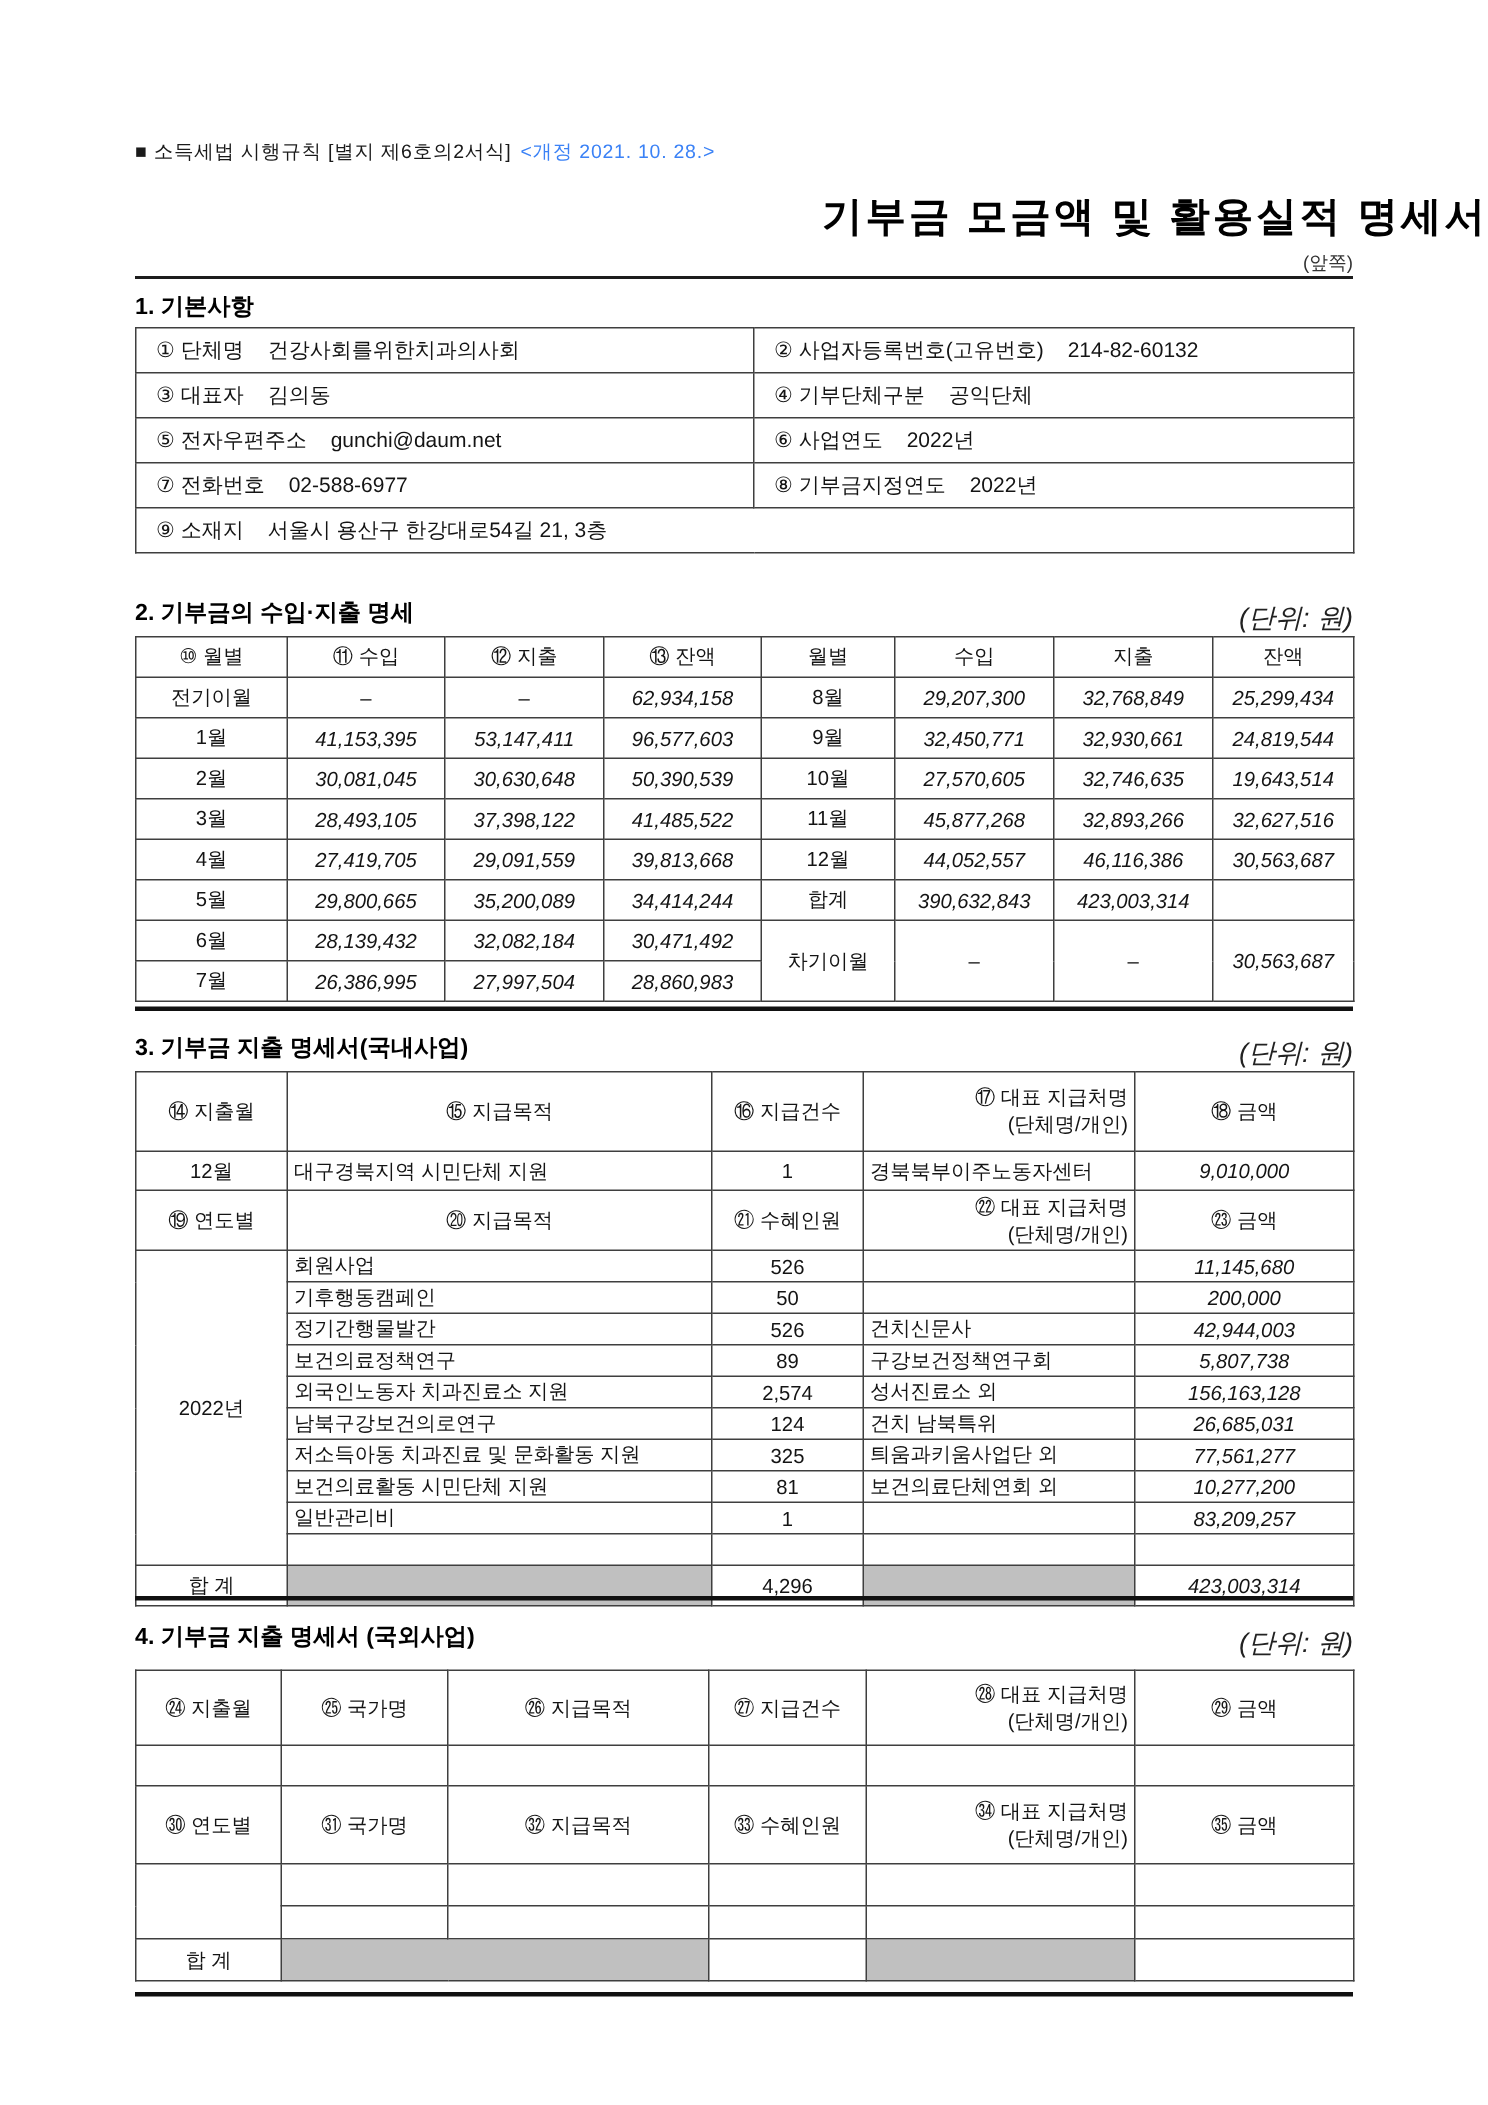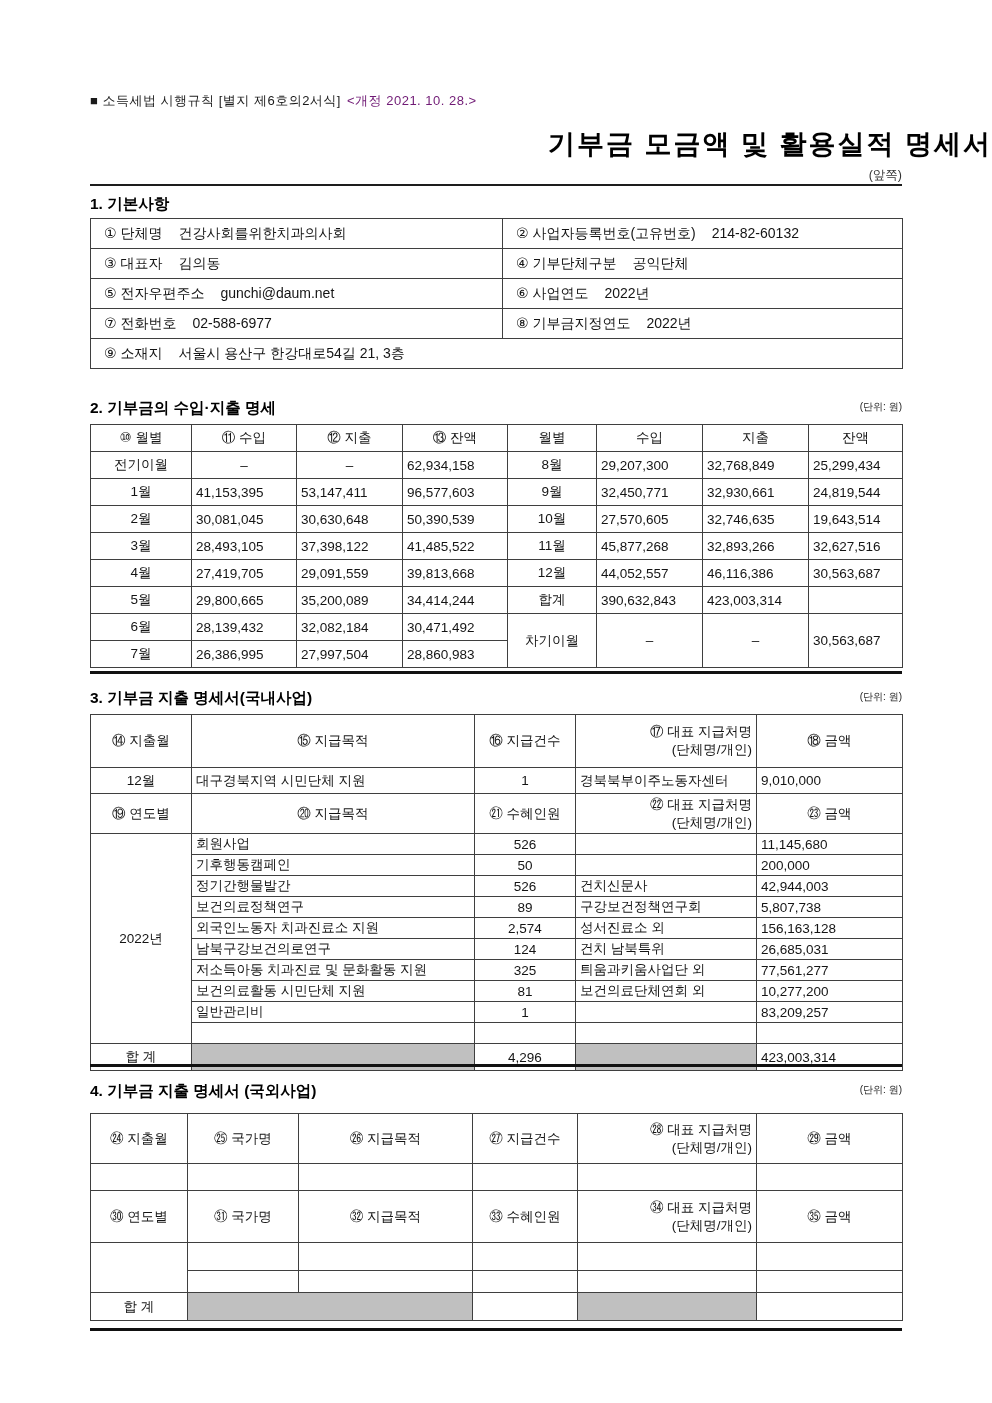--- a/index.html
+++ b/index.html
@@ -3,34 +3,34 @@
 <meta charset="utf-8">
 <style>
   * { margin:0; padding:0; box-sizing:border-box; }
   html,body { background:#fff; }
   body { font-family:"Liberation Sans","DejaVu Sans",sans-serif; color:#151515; }
   #page { position:relative; width:992px; height:1403px; background:#ffffff; overflow:hidden; }
 
   .abs { position:absolute; }
 
   .form-note { top:92px; left:90px; font-size:13px; letter-spacing:0.5px; color:#1a1a1a; }
-  .form-note .rev { color:#701a75; margin-left:6px; }
+  .form-note .rev { color:#3b82f6; margin-left:6px; }
   .page-title { top:126px; left:0; width:992px; text-align:right; font-size:27px; font-weight:800; letter-spacing:2px; color:#000; }
   .side-label { top:167px; left:90px; width:812px; text-align:right; font-size:12.5px; color:#333; }
   .rule-thin  { left:90px; width:812px; height:2px; background:#1d1d1d; }
   .rule-thick { left:90px; width:812px; height:3px; background:#111; }
 
   .sec-head { left:90px; width:812px; font-size:15.5px; font-weight:bold; color:#000; }
-  .sec-head .unit { position:absolute; right:0; top:2px; font-size:10px; font-weight:normal; color:#222; }
+  .sec-head .unit { position:absolute; right:0; top:2px; font-size:18px; font-weight:normal; color:#222;font-style:italic; }
 
   table.tbl { position:absolute; left:90px; border-collapse:collapse; table-layout:fixed; }
   table.tbl td { border:1px solid #3f3f3f; font-size:13.5px; color:#141414; overflow:hidden; white-space:nowrap; vertical-align:middle; padding:0 4px; }
   td.c { text-align:center; }
   td.l { text-align:left; padding-left:7px; }
-  td.n { text-align:left; padding-right:8px; }
+  td.n { text-align:center; padding-right:8px;font-style:italic; }
   td.d { text-align:center; }
   td.gray { background:#c0c0c0; }
   .tt td { border-top:2px solid #1c1c1c; }
   .two-line div { line-height:1.3; text-align:right; }
 
   
   #t1 td { font-size:14px; padding-left:13px; }
   #t1 .lbl { margin-right:16px; }
   
   #t1 tr { height:30px; }

